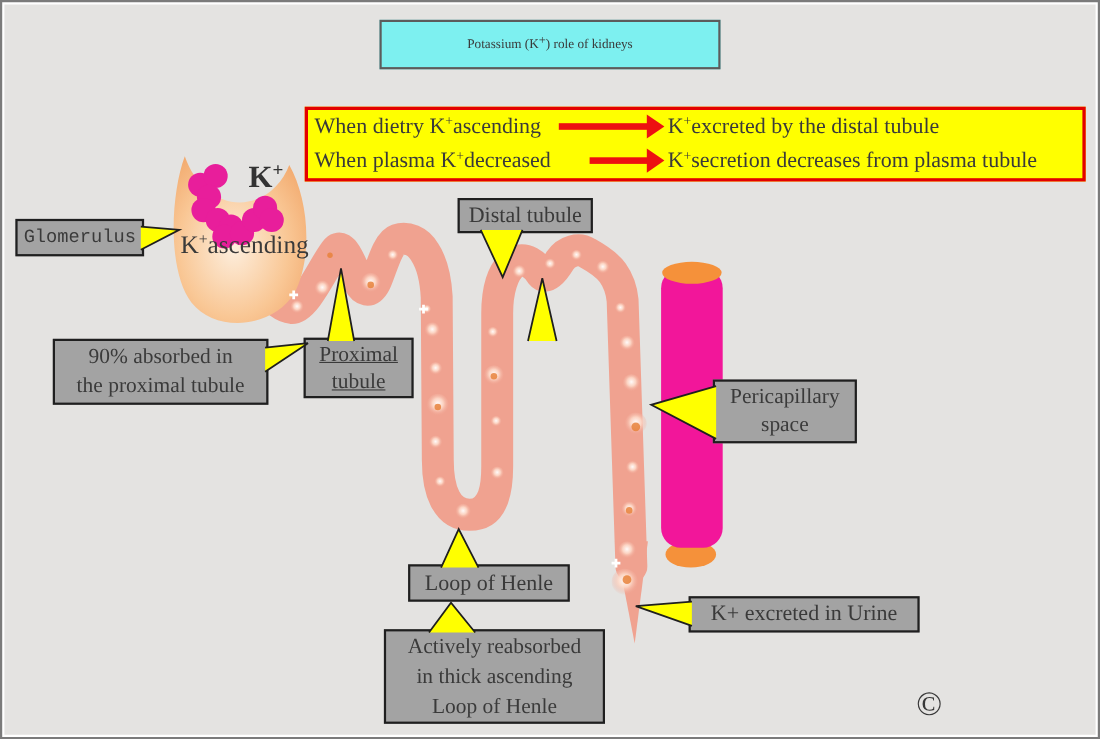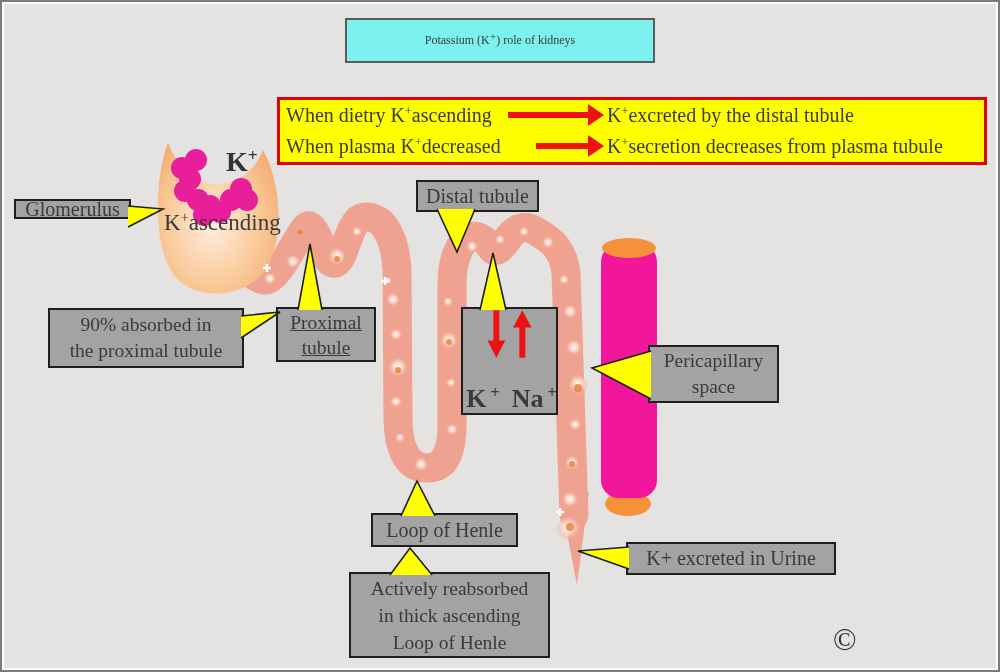--- a/index.html
+++ b/index.html
@@ -38,21 +38,21 @@
   .info-row{position:relative; height:31px; line-height:31px;}
   .info-row .ltext{margin-left:6px;}
   .info-row .rtext{position:absolute; left:327px; top:0;}
   .red-arrow{position:absolute; top:4px; height:22px;}
   .red-arrow .shaft{position:absolute; left:0; right:15px; top:8px; height:6px; background:#ed1111;}
   .red-arrow .head{position:absolute; right:0; top:0; width:0; height:0;
     border-left:16px solid #ed1111; border-top:11px solid transparent; border-bottom:11px solid transparent;}
   #arrow-1{left:228px; width:96px;}
   #arrow-2{left:256px; width:68px;}
 
-  .glom-label  {left:14px;  top:199px; width:117px; height:20px; font-size:20px;}
+  .glom-label  {left:14px;  top:199px; width:117px; height:34px; font-size:17px;font-family:Liberation Mono, monospace;}
   .pct-label   {left:48px;  top:308px; width:196px; height:60px; font-size:19.5px; line-height:26px;}
   .prox-label  {left:276px; top:307px; width:100px; height:55px; font-size:19.5px; line-height:25px;text-decoration:underline;}
   .distal-label{left:416px; top:180px; width:123px; height:32px; font-size:20px;}
   .pericap-label{left:648px; top:345px; width:131px; height:58px; font-size:19.5px; line-height:26px;}
   .loop-label  {left:371px; top:513px; width:147px; height:34px; font-size:20px;}
   .actively-label{left:349px; top:572px; width:201px; height:86px; font-size:19.5px; line-height:27px;}
   .urine-label {left:626px; top:542px; width:210px; height:33px; font-size:20px;}
 
   .kna-box{left:461px; top:307px; width:97px; height:108px; flex-direction:column; justify-content:flex-start;}
   .kna-labels{font-size:26px; font-weight:bold; line-height:28px; margin-top:-2px;}
@@ -217,33 +217,20 @@
 tubule</div>
   <div class="ybox distal-label">Distal tubule</div>
   <div class="ybox pericap-label">Pericapillary
 space</div>
   <div class="ybox loop-label">Loop of Henle</div>
   <div class="ybox actively-label">Actively reabsorbed
 in thick ascending
 Loop of Henle</div>
   <div class="ybox urine-label">K+ excreted in Urine</div>
 
-  <div class="ybox kna-box">
-    <svg class="kna-arrows" width="93" height="76" viewBox="0 0 93 76">
-      <g fill="#ed1111">
-        <rect x="22" y="2" width="9" height="48"></rect>
-        <polygon points="13,48 40,48 26.5,74"></polygon>
-        <polygon points="52,28 80,28 66,2"></polygon>
-        <rect x="61.5" y="26" width="9" height="48"></rect>
-      </g>
-    </svg>
-    <div class="kna-labels">
-      <span><span>K</span><sup>+</sup></span><span><span>Na</span><sup>+</sup></span>
-    </div>
-  </div>
 
   <svg id="pointers" class="layer" viewBox="0 0 1000 672">
     <g stroke="#1f1f1f" stroke-width="1.6" fill="#ffff00">
       <path d="M 128,206 L 163,209 L 128,227"></path>
       <path d="M 241,316 L 280,312 L 241,338"></path>
       <path d="M 298,310 L 310,244 L 322,310"></path>
       <path d="M 437,209 L 457,252 L 475,209"></path>
       <path d="M 480,310 L 493,253 L 506,310"></path>
       <path d="M 651,351 L 592,368 L 651,399"></path>
       <path d="M 401,516 L 417,481 L 435,516"></path>

